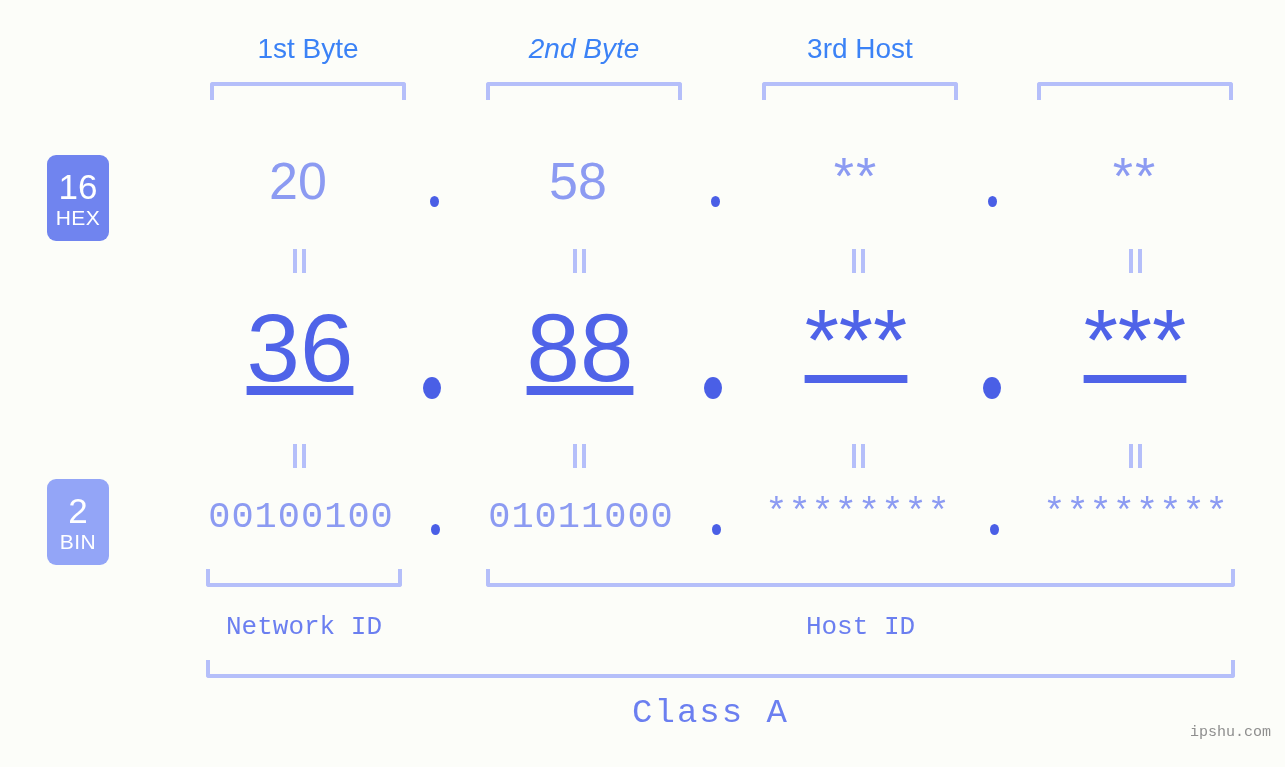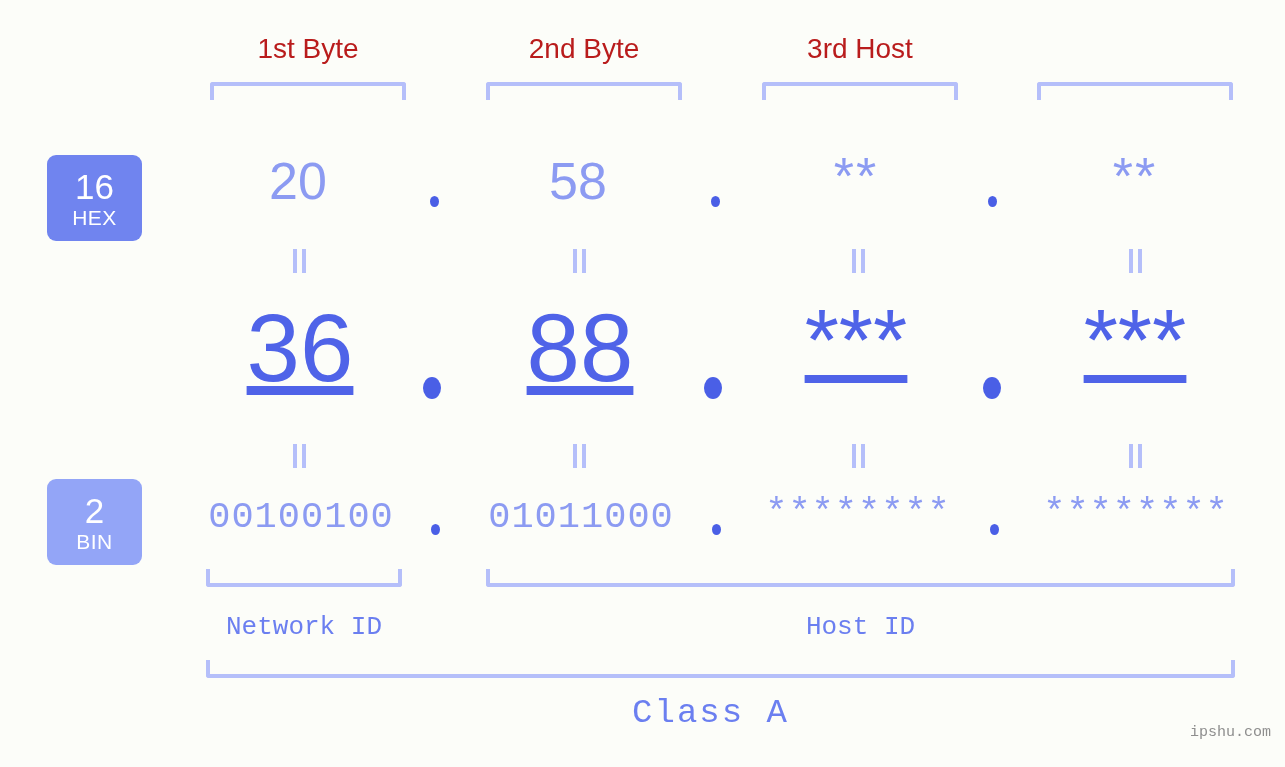--- a/index.html
+++ b/index.html
@@ -22,21 +22,21 @@
     height: 767px;
   }
 
   
   .byte-header {
     position: absolute;
     top: 33px;
     width: 196px;
     text-align: center;
     font-size: 28px;
-    color: #b91c1c;
+    color: #3b82f6;
     letter-spacing: 0px;
     font-family: "Liberation Sans", sans-serif;
     white-space: nowrap;
   }
 
   
   .bracket-down {
     position: absolute;
     border: 4px solid #b5bffa;
     border-bottom: none;
@@ -51,21 +51,21 @@
     border-top: none;
     border-radius: 0 0 3px 3px;
     height: 18px;
     box-sizing: border-box;
   }
 
   
   .base-badge {
     position: absolute;
     left: 47px;
-    width: 95px;
+    width: 62px;
     height: 86px;
     border-radius: 9px;
     color: #ffffff;
     display: flex;
     flex-direction: column;
     align-items: center;
     justify-content: center;
     line-height: 1;
   }
   .base-badge .num {
@@ -174,21 +174,21 @@
     letter-spacing: 0px;
     margin-top: 20px;
   }
 </style>
 </head>
 <body>
 
 <div id="stage">
 
   <div class="byte-header" style="left:210px;">1st Byte</div>
-  <div class="byte-header" style="left:486px;">2nd Byte</div>
+  <div class="byte-header" style="left:486px;font-style:italic;">2nd Byte</div>
   <div class="byte-header" style="left:762px;">3rd Host</div>
 
   <div class="bracket-down" style="left:210px;  top:82px; width:196px;"></div>
   <div class="bracket-down" style="left:486px;  top:82px; width:196px;"></div>
   <div class="bracket-down" style="left:762px;  top:82px; width:196px;"></div>
   <div class="bracket-down" style="left:1037px; top:82px; width:196px;"></div>
 
   <div class="base-badge" style="top:155px; background:#7084ef;">
     <span class="num">16</span>
     <span class="name">HEX</span>

